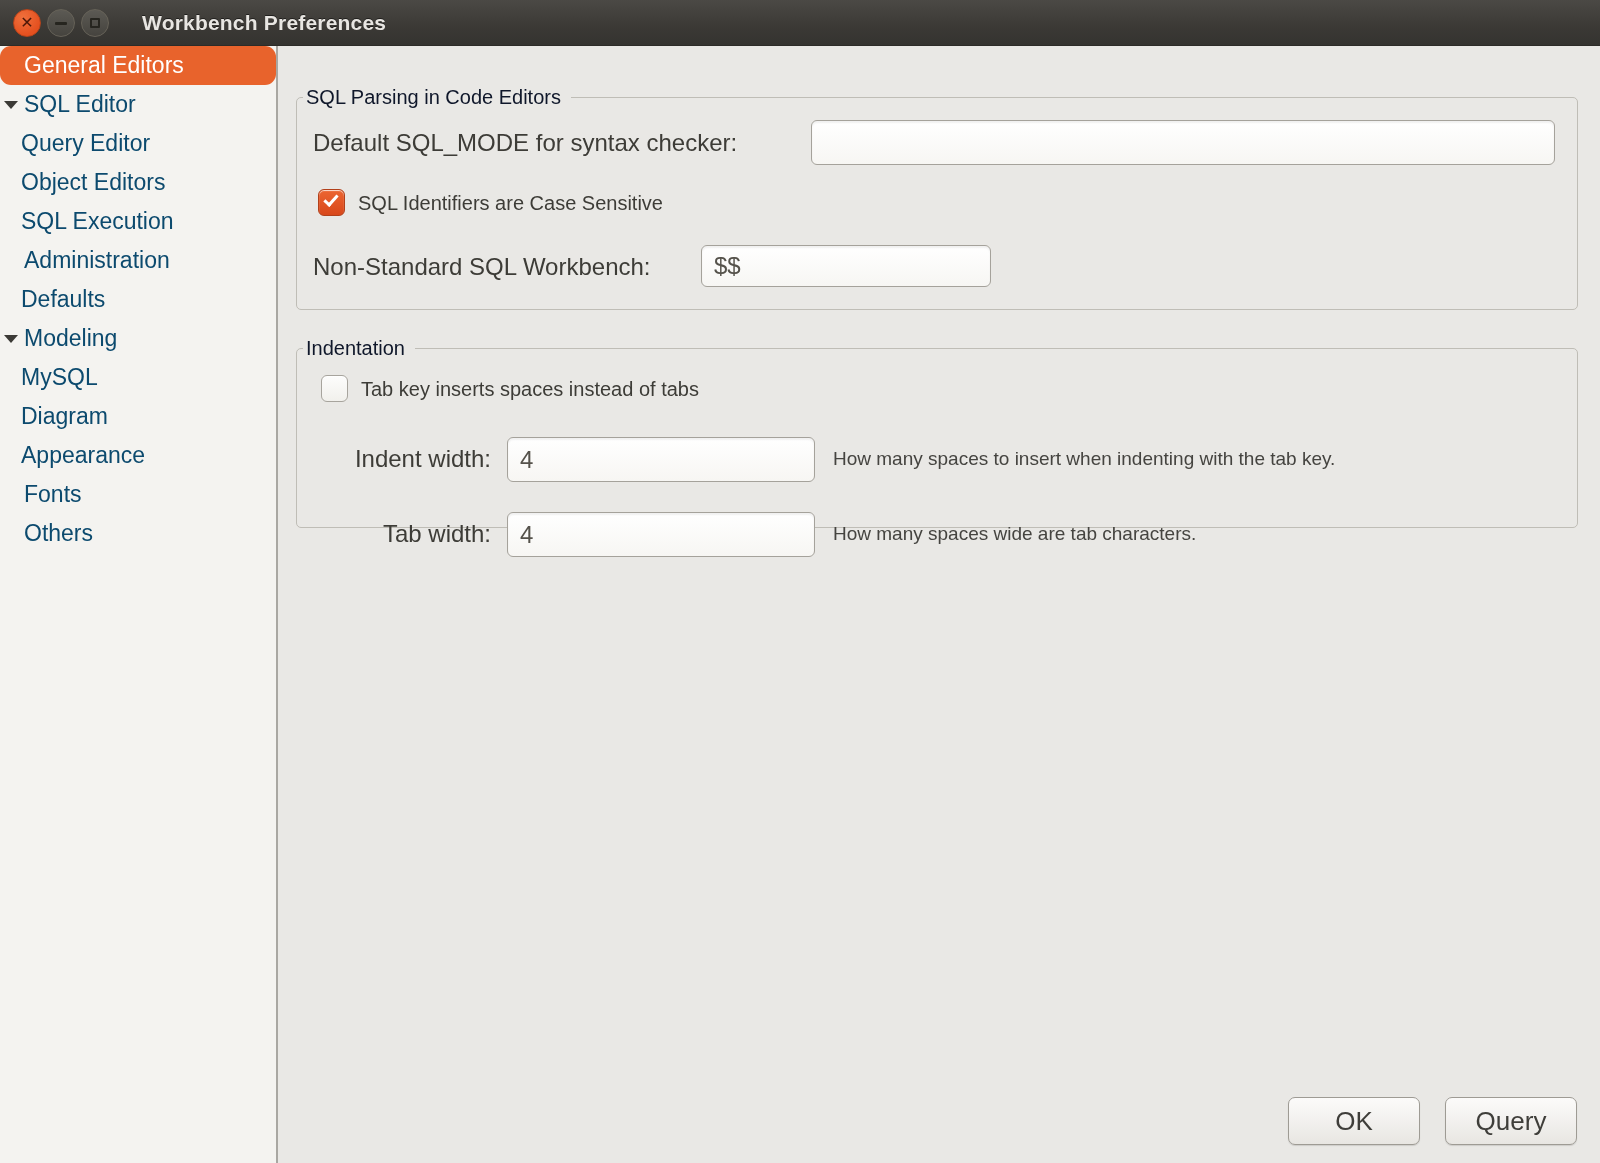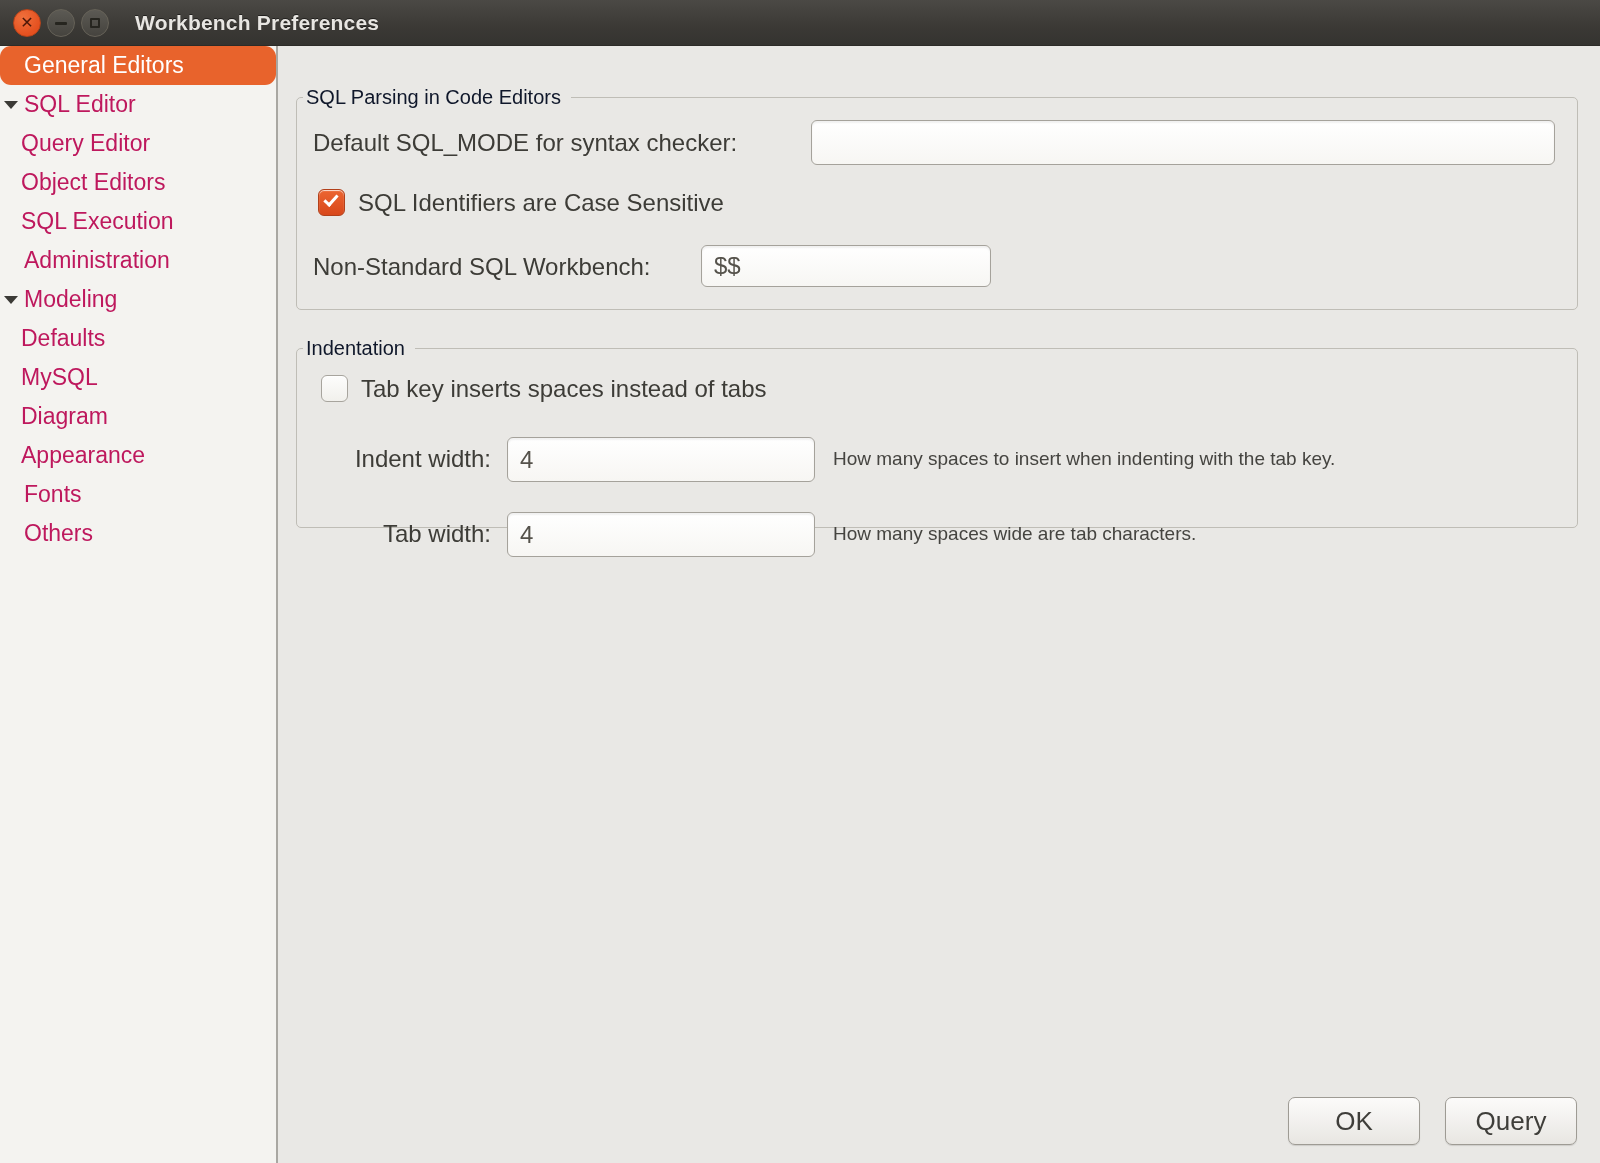--- a/index.html
+++ b/index.html
@@ -13,29 +13,29 @@
   .win-btn{position:absolute;top:9px;width:28px;height:28px;border-radius:50%;
     display:flex;align-items:center;justify-content:center;}
   .win-btn.close{left:13px;background:radial-gradient(circle at 35% 30%,#f0703c,#e4501f 70%);
     border:1px solid #b8431a;color:#4e1708;font-size:16px;font-weight:bold;line-height:1;}
   .win-btn.minmax{background:linear-gradient(#5c5a54,#454items440);
     background:linear-gradient(#5c5a54,#45433e);border:1px solid #666258;}
   .win-btn.min{left:47px;}
   .win-btn.max{left:81px;}
   .bar-glyph{width:12px;height:3px;background:#26251f;border-radius:1px;}
   .square-glyph{width:10px;height:10px;border:2px solid #26251f;border-radius:1px;}
-  .win-title{position:absolute;left:135px;top:0;height:46px;display:flex;align-items:center;
+  .win-title{position:absolute;left:142px;top:0;height:46px;display:flex;align-items:center;
     color:#e8e6e2;font-size:21px;font-weight:bold;letter-spacing:.2px;
     text-shadow:0 -1px 0 rgba(0,0,0,.5);}
 
   
   .sidebar{position:absolute;top:46px;left:0;width:276px;bottom:0;background:#f4f3f0;}
   .side-divider{position:absolute;top:46px;left:276px;width:2px;bottom:0;background:#a9a7a2;}
   .side-item{position:relative;height:39px;display:flex;align-items:center;
-    font-size:23px;color:#be185d;cursor:default;white-space:nowrap;}
+    font-size:23px;color:#0c4a6e;cursor:default;white-space:nowrap;}
   .side-item.lvl0{padding-left:24px;border-radius:11px;}
   .side-item.lvl1{padding-left:21px;}
   .side-item.selected{background:#e8632c;color:#ffffff;}
   .expander{display:none;position:absolute;left:4px;top:16px;width:0;height:0;
     border-left:7px solid transparent;border-right:7px solid transparent;
     border-top:8px solid #3b3a36;}
   .side-item.expandable .expander{display:block;}
 
   
   .content{position:absolute;top:46px;left:278px;right:0;bottom:0;background:#E9E8E5;}
@@ -51,21 +51,21 @@
     font-size:24px;color:#55524b;padding:0 12px;outline:none;}
 
   
   .checkbox{position:absolute;width:27px;height:27px;border-radius:6px;
     border:1px solid #a7a49d;background:linear-gradient(#fdfdfc,#f1f0ec);
     box-shadow:inset 0 1px 1px rgba(255,255,255,.8);}
   .checkbox.checked{background:linear-gradient(#ec6531,#d8481b);border:1px solid #b2401a;}
   .checkbox .check{display:none;position:absolute;left:5px;top:5px;width:14px;height:8px;
     border-left:3px solid #ffffff;border-bottom:3px solid #ffffff;transform:rotate(-48deg);}
   .checkbox.checked .check{display:block;}
-  .cb-label{position:absolute;font-size:24px;color:#3d3c37;line-height:28px;}
+  .cb-label{position:absolute;font-size:20px;color:#3d3c37;line-height:28px;}
 
   .help-text{position:absolute;font-size:19px;color:#454440;line-height:22px;}
 
   
   .dlg-btn{position:absolute;top:1051px;width:132px;height:48px;border-radius:7px;
     border:1px solid #9e9b94;background:linear-gradient(#fcfbfa,#e8e6e2);
     font-size:26px;color:#3f3e3a;display:flex;align-items:center;justify-content:center;
     box-shadow:0 1px 1px rgba(0,0,0,.12);cursor:default;}
   .btn-ok{left:1010px;}
   .btn-cancel{left:1167px;}
@@ -106,27 +106,27 @@
       <span>Object Editors</span>
     </div>
       <div class="side-item lvl1">
 
       <span>SQL Execution</span>
     </div>
       <div class="side-item lvl0">
 
       <span>Administration</span>
     </div>
+      <div class="side-item lvl1">
+
+      <span>Defaults</span>
+    </div>
       <div class="side-item lvl0 expandable">
       <span class="expander"></span>
       <span>Modeling</span>
-    </div>
-      <div class="side-item lvl1">
-
-      <span>Defaults</span>
     </div>
       <div class="side-item lvl1">
 
       <span>MySQL</span>
     </div>
       <div class="side-item lvl1">
 
       <span>Diagram</span>
     </div>
       <div class="side-item lvl1">

